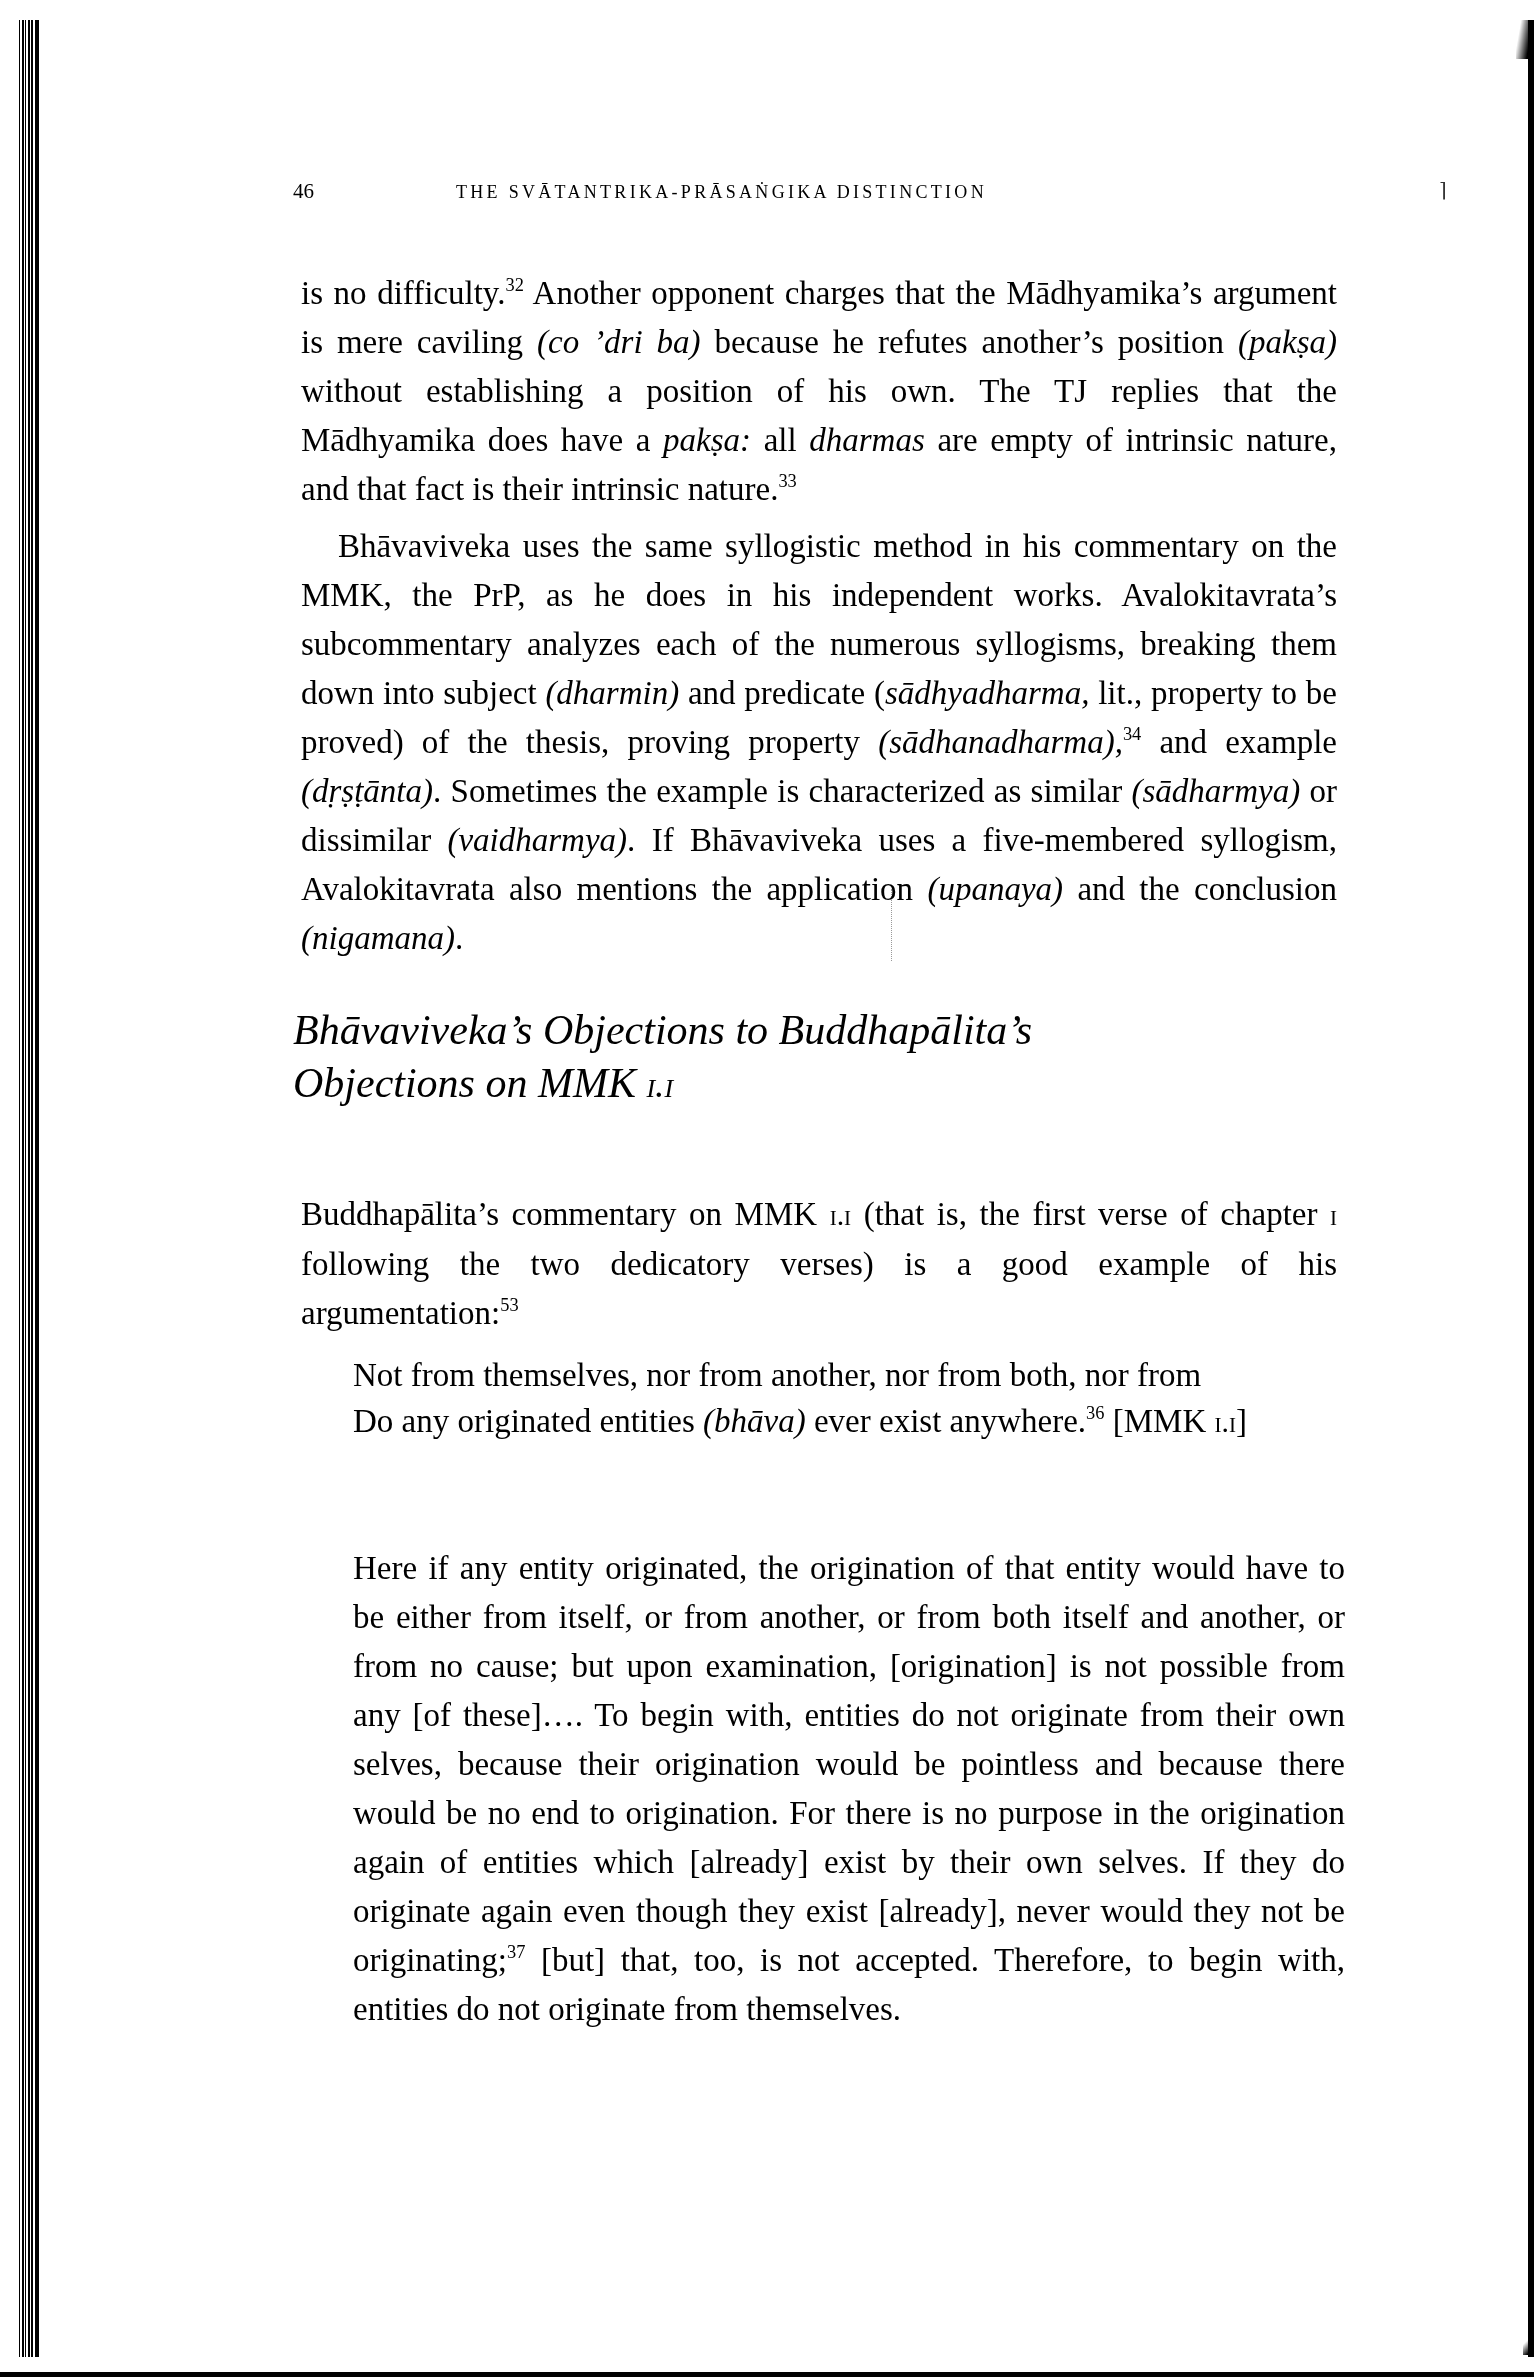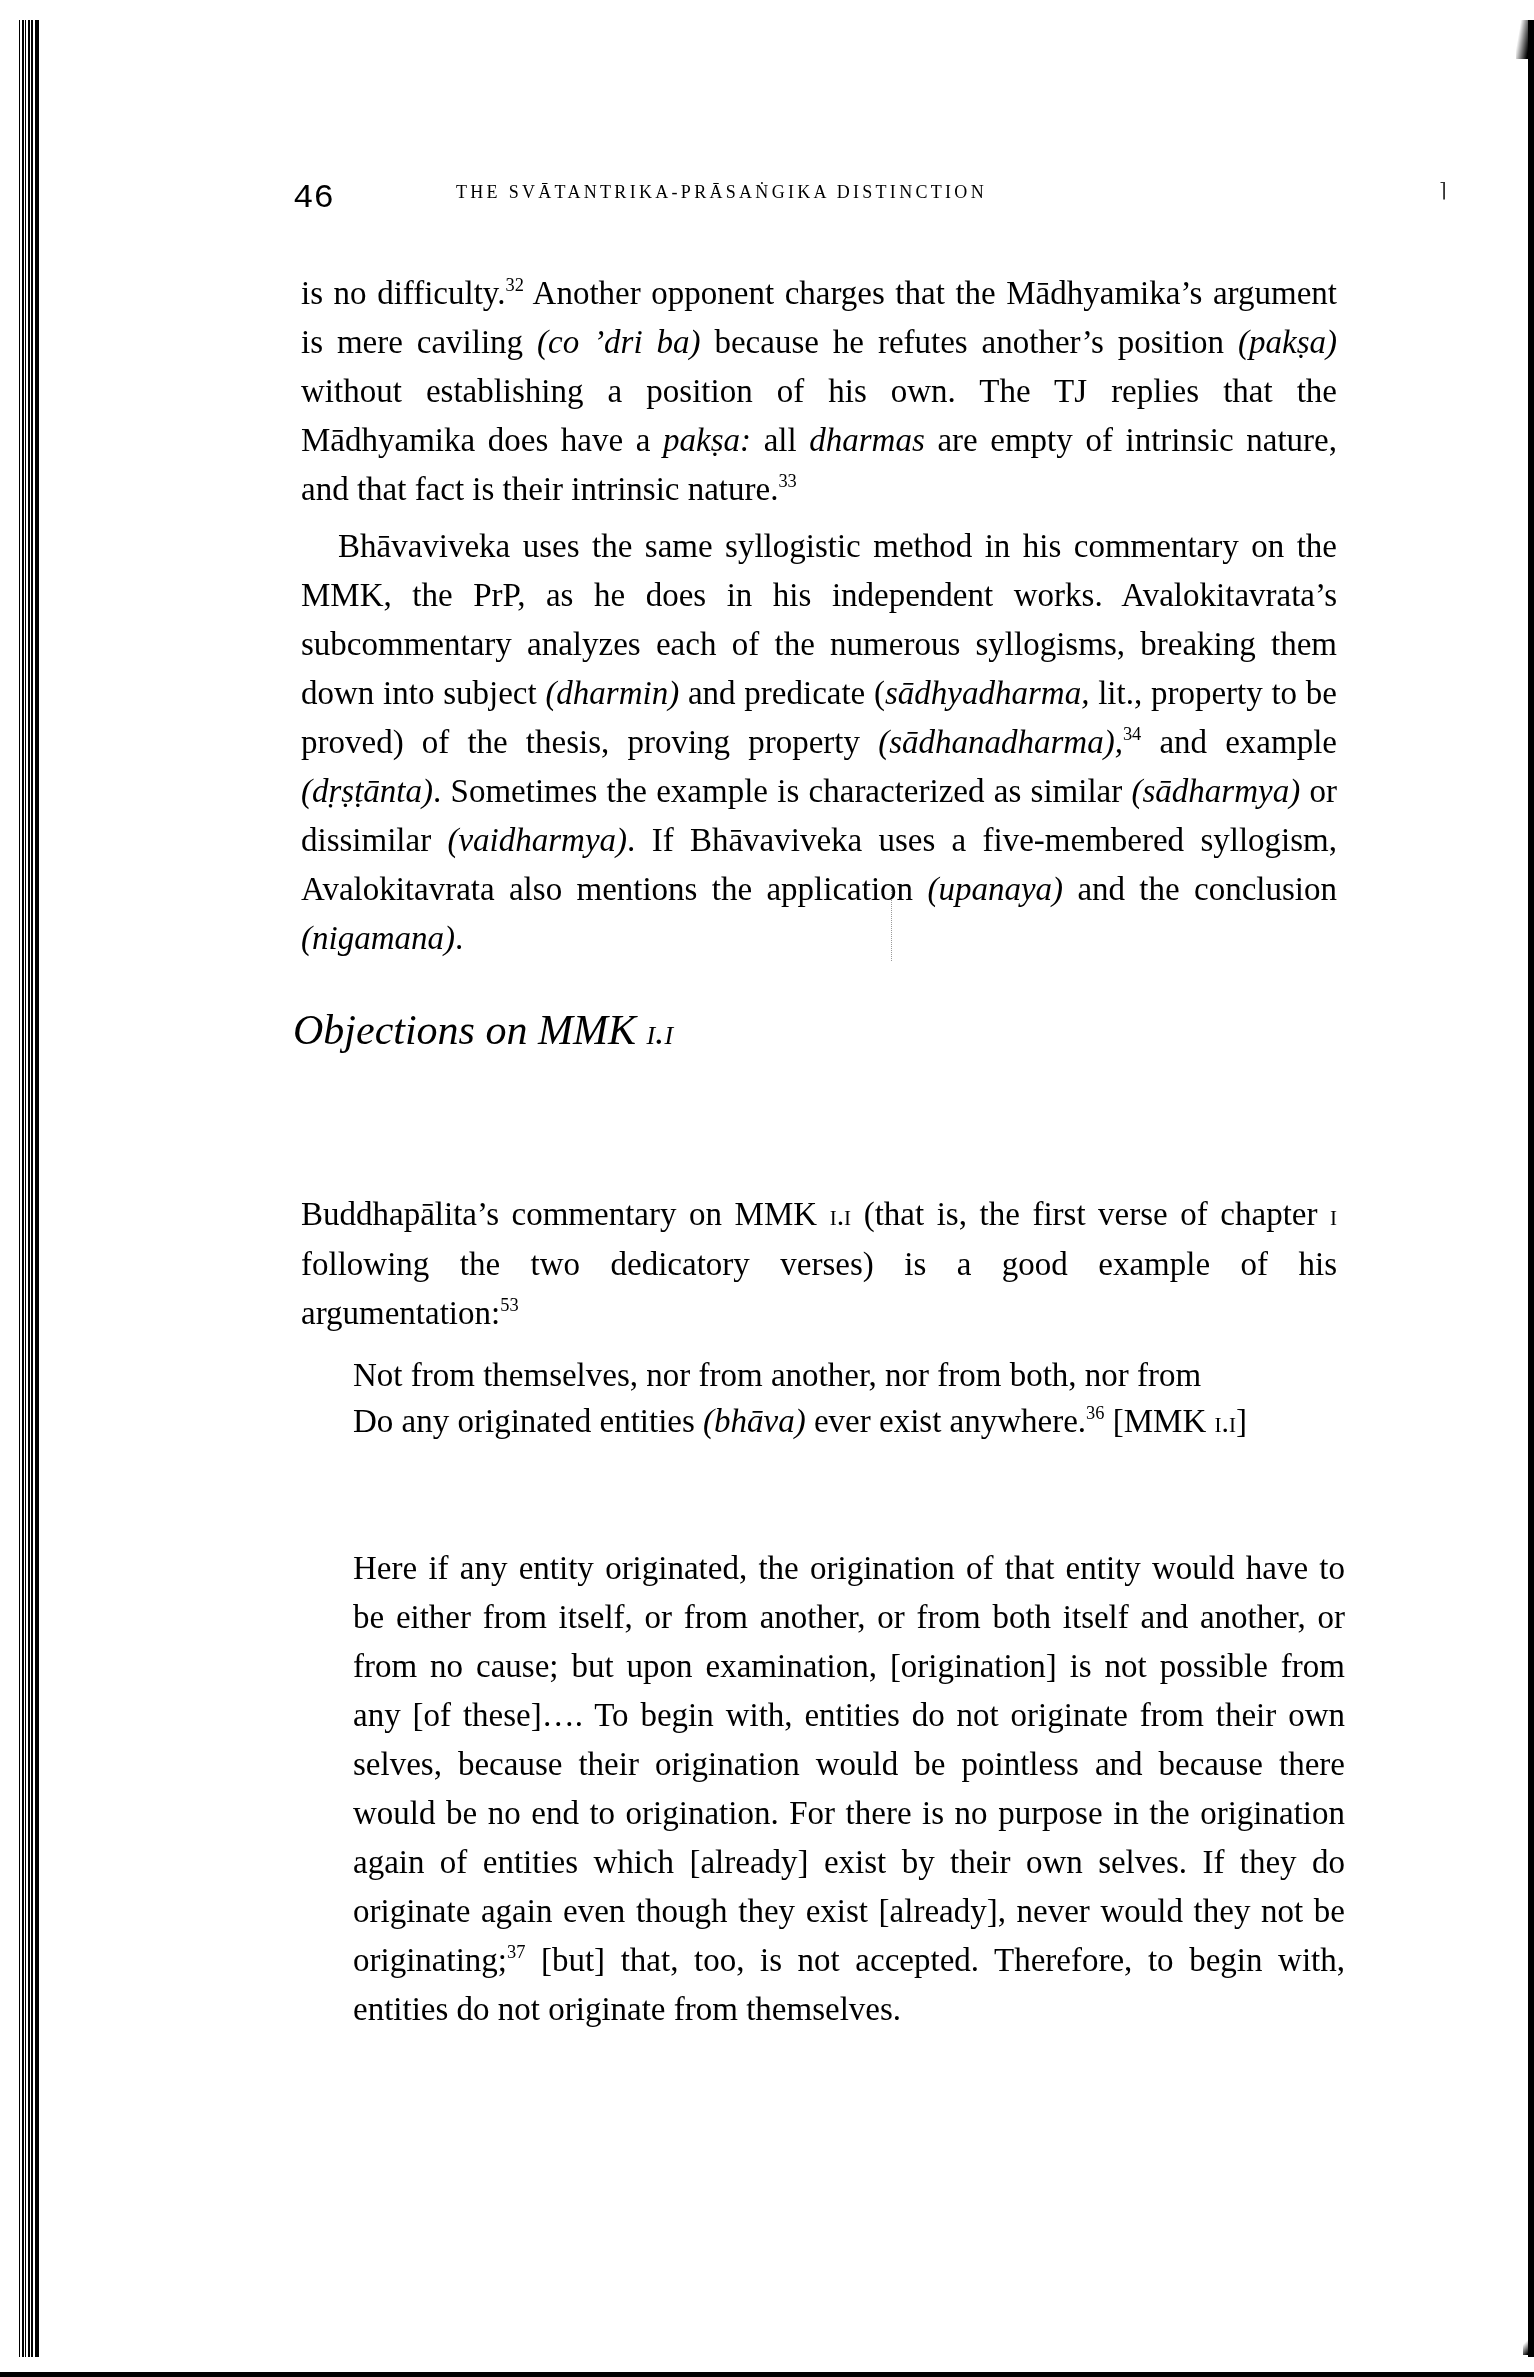--- a/index.html
+++ b/index.html
@@ -14,21 +14,21 @@
     background: linear-gradient(100deg, transparent 0 20%, #000 70%); }
   .bar-bottom { position: absolute; left: 0; top: 2372px; width: 1535px; height: 5.3px; background: #000; }
   .smudge-br { position: absolute; left: 1523px; top: 2335px; width: 11.8px; height: 19.7px;
     background: linear-gradient(135deg, transparent 30%, #000 75%); }
   .stray-mark { position: absolute; left: 1439px; top: 179px; font-size: 19.7px; color: #333; }
   .stray-dots { position: absolute; left: 891px; top: 889px; width: 0.7px; height: 72px;
     border-left: 0.7px dotted #999; }
 
   
   .runhead { position: absolute; top: 179px; left: 293px; width: 1050px; height: 39px; }
-  .pageno { position: absolute; left: 0; top: 0; font-size: 34px; font-family: Liberation Mono, monospace; }
+  .pageno { position: absolute; left: 0; top: 0; font-size: 21px; }
   .runtitle { position: absolute; left: 163px; top: 2.6px; font-size: 18px; letter-spacing: 3.3px; }
 
   
   .text { position: absolute; left: 293px; width: 1052px; font-size: 33px; line-height: 49px;
           text-align: justify; }
   .text p { margin: 8px; }
   .text .indent { text-indent: 37px; }
   sup { font-size: 18.4px; line-height: 0; vertical-align: 13px; }
   .sc { font-variant: small-caps; font-size: 0.9em; }
 
@@ -56,20 +56,21 @@
   <span class="pageno">46</span>
   <span class="runtitle">THE SVĀTANTRIKA-PRĀSAṄGIKA DISTINCTION</span>
 </div>
 
 <div class="text blk1">
   <p>is no difficulty.<sup>32</sup> Another opponent charges that the Mādhyamika’s argument is mere caviling <i>(co ’dri ba)</i> because he refutes another’s position <i>(pakṣa)</i> without establishing a position of his own. The TJ replies that the Mādhyamika does have a <i>pakṣa:</i> all <i>dharmas</i> are empty of intrinsic nature, and that fact is their intrinsic nature.<sup>33</sup></p>
   <p class="indent">Bhāvaviveka uses the same syllogistic method in his commentary on the MMK, the PrP, as he does in his independent works. Avalokitavrata’s subcommentary analyzes each of the numerous syllogisms, breaking them down into subject <i>(dharmin)</i> and predicate (<i>sādhyadharma,</i> lit., property to be proved) of the thesis, proving property <i>(sādhanadharma),</i><sup>34</sup> and example <i>(dṛṣṭānta)</i>. Sometimes the example is characterized as similar <i>(sādharmya)</i> or dissimilar <i>(vaidharmya)</i>. If Bhāvaviveka uses a five-membered syllogism, Avalokitavrata also mentions the application <i>(upanaya)</i> and the conclusion <i>(nigamana)</i>.</p>
 </div>
 
 <div class="heading">
+  <div>Bhāvaviveka’s Objections to Buddhapālita’s</div>
   <div><span>Objections on MMK </span><span class="sc">i.i</span></div>
 </div>
 
 <div class="text blk2">
   <p>Buddhapālita’s commentary on MMK <span class="sc">i.i</span> (that is, the first verse of chapter <span class="sc">i</span> following the two dedicatory verses) is a good example of his argumentation:<sup>53</sup></p>
 </div>
 
 <div class="verse">
   <span class="l">Not from themselves, nor from another, nor from both, nor from</span>
   <span class="l"><span>Do any originated entities </span><i>(bhāva)</i><span> ever exist anywhere.</span><sup>36</sup><span> [MMK </span><span class="sc">i.i</span><span>]</span></span>

